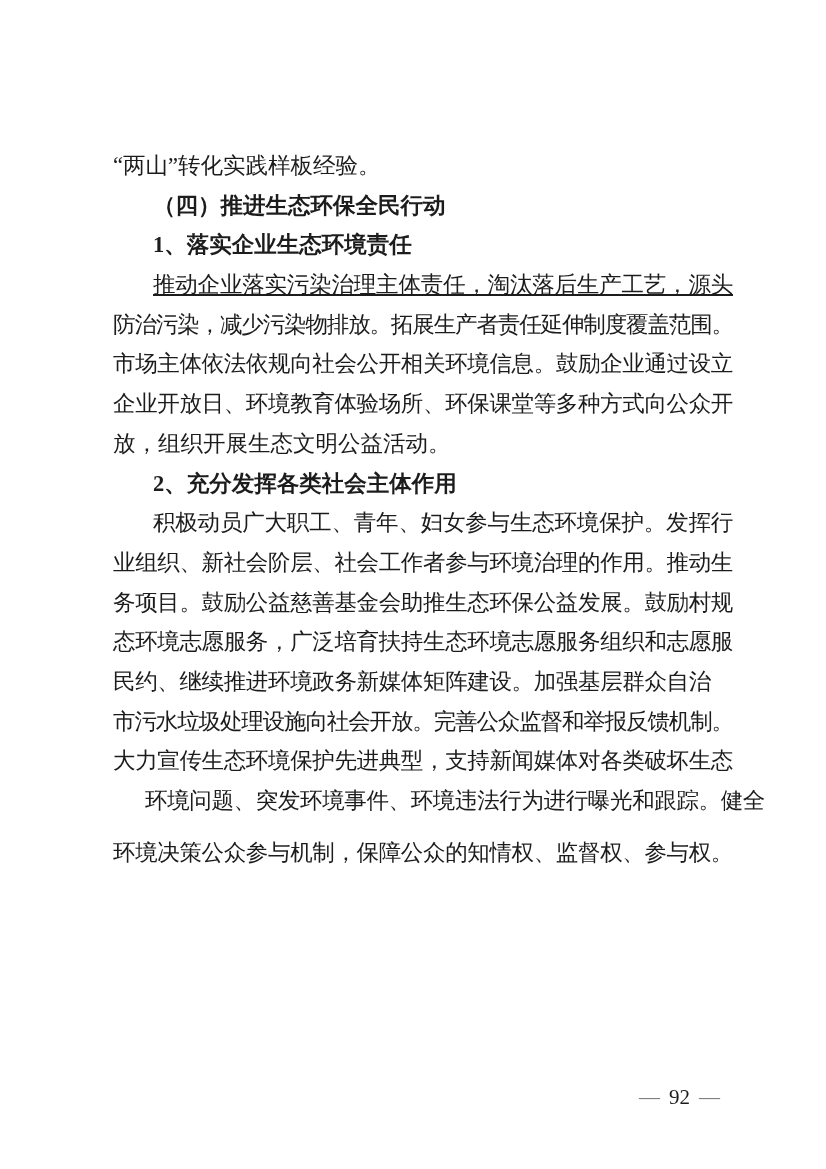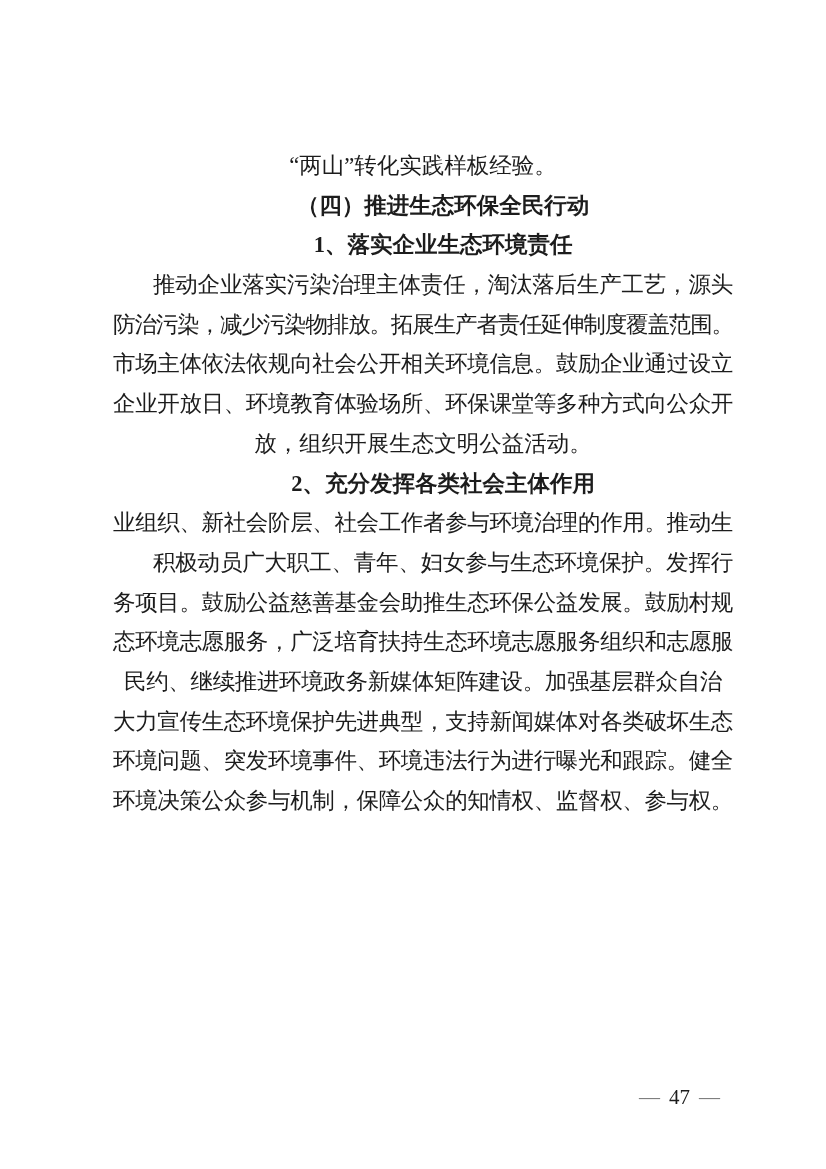--- a/index.html
+++ b/index.html
@@ -21,21 +21,20 @@
     left: 113px;
     top: 146px;
     width: 620px;
   }
   .line {
     height: 39.7px;
     line-height: 39.7px;
     font-size: 22.5px;
     white-space: nowrap;
     letter-spacing: 0;
-    text-align: center;
   }
   .line.indented {
     padding-left: 40px;
   }
   .line.heading {
     font-weight: 700;
   }
   .line span {
     display: inline-block;
     white-space: nowrap;
@@ -58,33 +57,34 @@
   }
 </style>
 </head>
 <body>
 
 <div class="page">
   <div class="text-block" id="lines-container">
       <div class="line"><span>“两山”转化实践样板经验。</span></div>
       <div class="line heading indented"><span>（四）推进生态环保全民行动</span></div>
       <div class="line heading indented"><span>1、落实企业生态环境责任</span></div>
-      <div class="line indented"><span style="letter-spacing: -0.192308px;">推动企业落实污染治理主体责任，淘汰落后生产工艺，源头</span></div>
+      <div class="line indented"><span style="letter-spacing: -0.192308px; text-decoration: underline;">推动企业落实污染治理主体责任，淘汰落后生产工艺，源头</span></div>
       <div class="line"><span style="letter-spacing: -1.12069px;">防治污染，减少污染物排放。拓展生产者责任延伸制度覆盖范围。</span></div>
       <div class="line"><span style="letter-spacing: -0.357143px;">市场主体依法依规向社会公开相关环境信息。鼓励企业通过设立</span></div>
       <div class="line"><span style="letter-spacing: -0.357143px;">企业开放日、环境教育体验场所、环保课堂等多种方式向公众开</span></div>
       <div class="line"><span>放，组织开展生态文明公益活动。</span></div>
       <div class="line heading indented"><span>2、充分发挥各类社会主体作用</span></div>
+      <div class="line indented"><span style="letter-spacing: -0.192308px;">积极动员广大职工、青年、妇女参与生态环境保护。发挥行</span></div>
       <div class="line"><span style="letter-spacing: -0.357143px;">业组织、新社会阶层、社会工作者参与环境治理的作用。推动生</span></div>
-      <div class="line indented"><span style="letter-spacing: -0.192308px;">积极动员广大职工、青年、妇女参与生态环境保护。发挥行</span></div>
       <div class="line"><span style="letter-spacing: -0.357143px;">务项目。鼓励公益慈善基金会助推生态环保公益发展。鼓励村规</span></div>
       <div class="line"><span style="letter-spacing: -0.357143px;">态环境志愿服务，广泛培育扶持生态环境志愿服务组织和志愿服</span></div>
       <div class="line"><span style="letter-spacing: -0.357143px;">民约、继续推进环境政务新媒体矩阵建设。加强基层群众自治</span></div>
+      <div class="line"><span style="letter-spacing: -1.12069px;">市污水垃圾处理设施向社会开放。完善公众监督和举报反馈机制。</span></div>
       <div class="line"><span style="letter-spacing: -0.357143px;">大力宣传生态环境保护先进典型，支持新闻媒体对各类破坏生态</span></div>
-      <div class="line"><span style="letter-spacing: -0.357143px;">环境问题、突发环境事件、环境违法行为进行曝光和跟踪。健全</span></div>
-      <div class="line"><span style="letter-spacing: -0.357143px;">环境决策公众参与机制，保障公众的知情权、监督权、参与权。</span></div>
+      <div class="line"><span style="letter-spacing: -0.357143px; margin-left: 32px;">环境问题、突发环境事件、环境违法行为进行曝光和跟踪。健全</span></div>
+      <div class="line"><span style="letter-spacing: -0.357143px; margin-top: 12px;">环境决策公众参与机制，保障公众的知情权、监督权、参与权。</span></div>
     </div>
   <div class="footer">
     <span class="dash">—</span>
-    <span>47</span>
+    <span>92</span>
     <span class="dash">—</span>
   </div>
 </div>
 
 </body></html>

